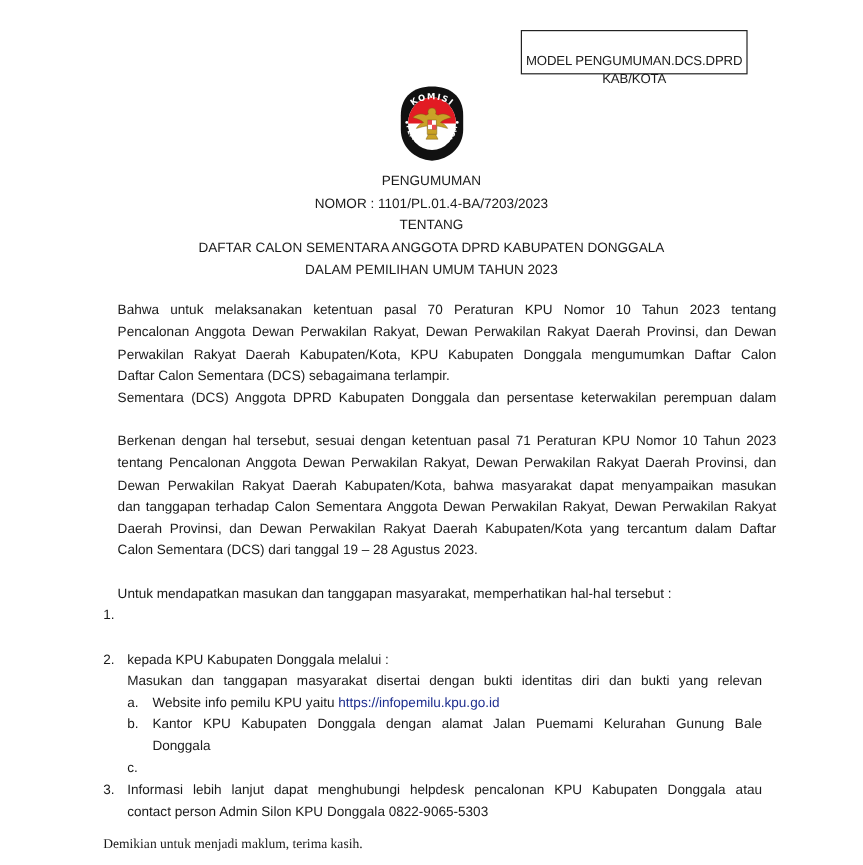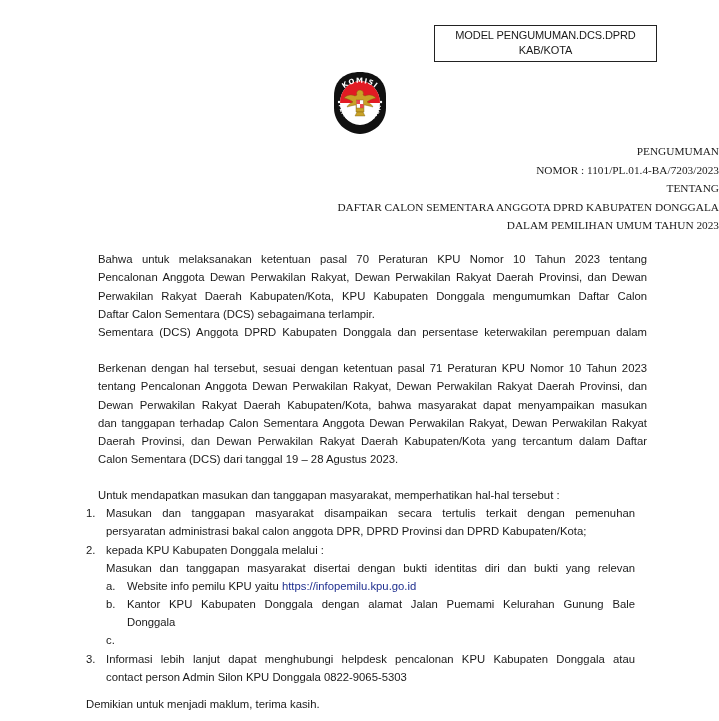--- a/index.html
+++ b/index.html
@@ -18,46 +18,45 @@
     }
     .page {
       position: absolute;
       left: 0; top: 0;
       width: 719px; height: 721px;
     }
     .model-box {
       position: absolute;
       left: 434px;
       top: 25px;
-      width: 223px;
+      width: 189px;
       height: 37px;
       border: 1.2px solid #222;
       box-sizing: border-box;
       text-align: center;
       font-size: 11px;
       line-height: 15px;
-      padding-top: 2px;
+      padding-top: 18px;
       letter-spacing: -0.1px;
     }
     .logo {
       position: absolute;
       left: 331px;
       top: 70px;
       width: 58px;
       height: 66px;
     }
     .title-block {
       position: absolute;
       left: 0;
       width: 719px;
       top: 142px;
-      text-align: right;
+      text-align: center;
       font-size: 11.3px;
       line-height: 18.5px;
-      font-family: Liberation Serif, serif;
     }
     .title-block div { white-space: nowrap; }
     .para {
       position: absolute;
       left: 98px;
       width: 549px;
       text-align: justify;
       font-size: 11.3px;
       line-height: 18.3px;
     }
@@ -108,20 +107,21 @@
     }
     a.link {
       color: #1f2f8f;
     }
     .closing {
       position: absolute;
       left: 86px;
       top: 695px;
       font-size: 11.3px;
       line-height: 18px;
+      font-family: Liberation Serif, serif;
     }
   </style>
 </head>
 <body>
 
 <div class="page">
 
   <div class="model-box">
     <div>MODEL PENGUMUMAN.DCS.DPRD</div>
     <div>KAB/KOTA</div>
@@ -183,24 +183,20 @@
     <span class="ln">Daerah Provinsi, dan Dewan Perwakilan Rakyat Daerah Kabupaten/Kota yang tercantum dalam Daftar</span>
     <span class="ln last">Calon Sementara (DCS) dari tanggal 19 – 28 Agustus 2023.</span>
   </div>
 
   <div class="para p3">
     <span class="ln last">Untuk mendapatkan masukan dan tanggapan masyarakat, memperhatikan hal-hal tersebut :</span>
   </div>
 
   <div class="list-item" style="top:504px; left:0; width:719px; height:40px;">
     <span class="num">1.</span>
-    <div class="item-body">
-      <span class="ln j">Masukan dan tanggapan masyarakat disampaikan secara tertulis terkait dengan pemenuhan</span>
-      <span class="ln">persyaratan administrasi bakal calon anggota DPR, DPRD Provinsi dan DPRD Kabupaten/Kota;</span>
-    </div>
   </div>
 
   <div class="list-item" style="top:541px; left:0; width:719px; height:40px;">
     <span class="num">2.</span>
     <div class="item-body">
       <span class="ln">kepada KPU Kabupaten Donggala melalui :</span>
       <span class="ln j">Masukan dan tanggapan masyarakat disertai dengan bukti identitas diri dan bukti yang relevan</span>
     </div>
   </div>
 

